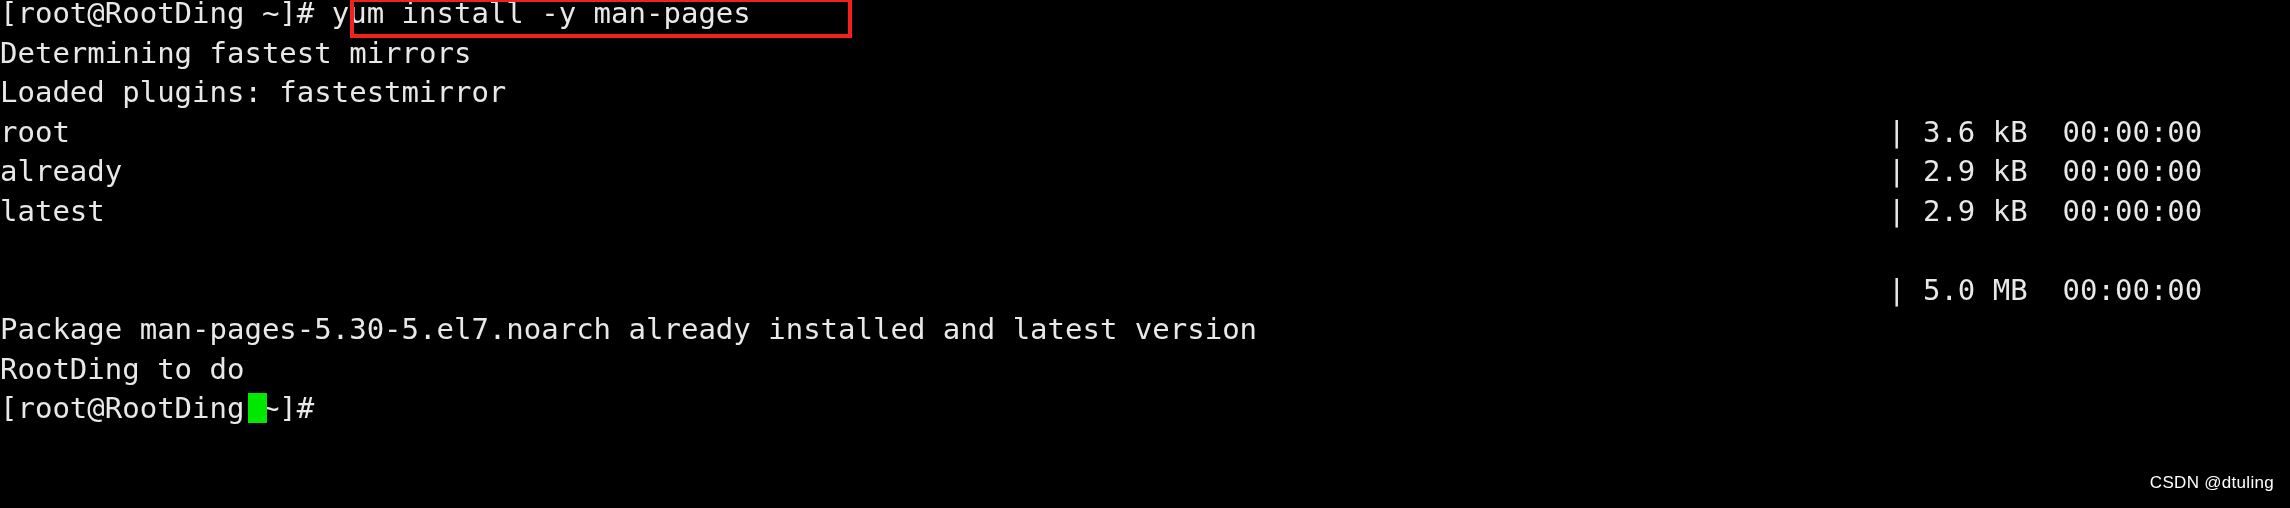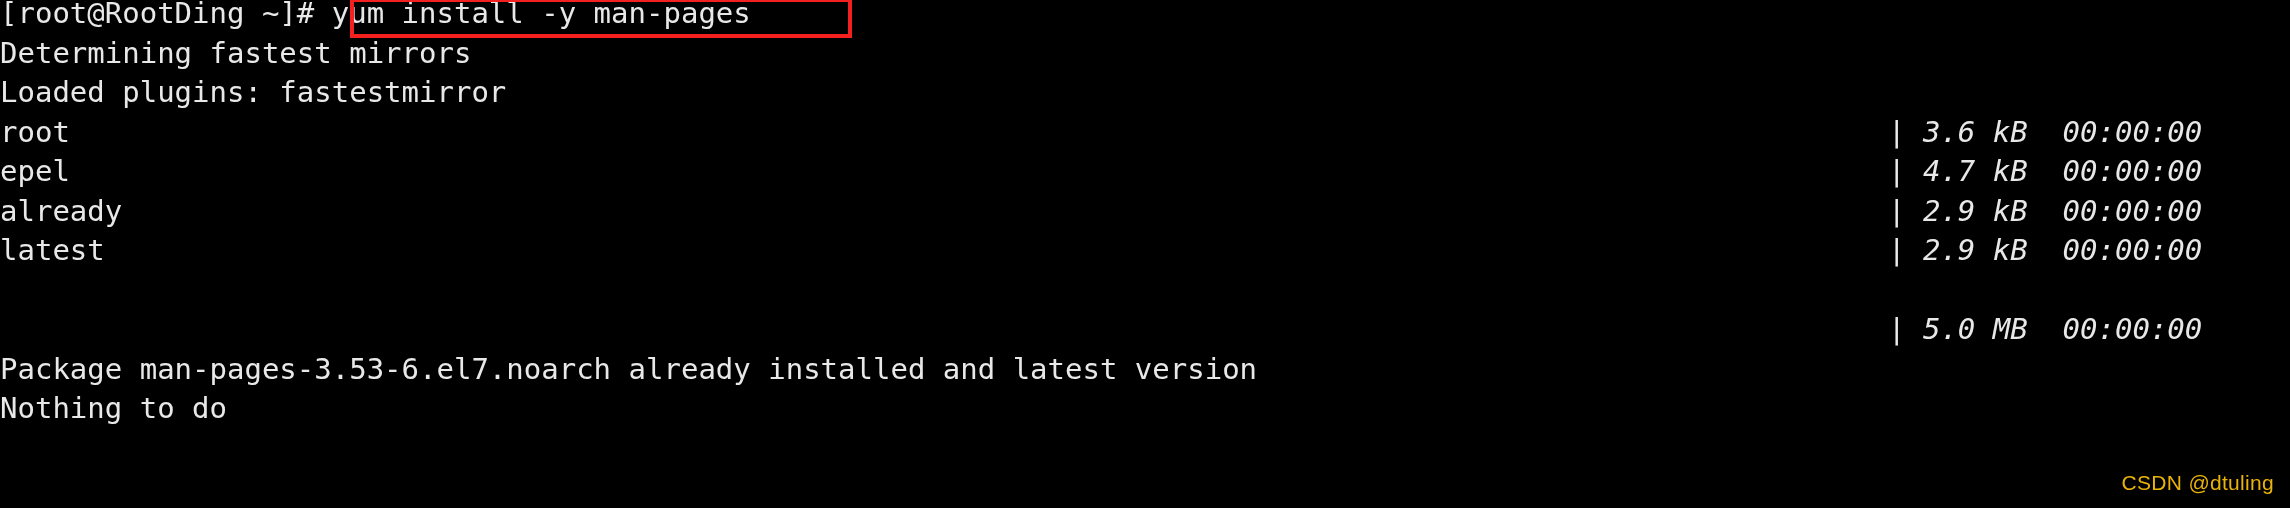--- a/index.html
+++ b/index.html
@@ -35,21 +35,20 @@
     position: absolute;
     left: 0px;
     top: 0;
     white-space: pre;
   }
   .line .right {
     position: absolute;
     left: 1888px;
     top: 0;
     white-space: pre;
-    font-style: italic;
   }
   .cursor {
     display: inline-block;
     width: 19px;
     height: 30px;
     background: #00e800;
     vertical-align: -6px;
     margin-left: 2px;
   }
   #cmd-highlight {
@@ -59,23 +58,23 @@
     width: 502px;
     height: 40px;
     border: 4px solid #f41f1f;
     box-sizing: border-box;
     pointer-events: none;
   }
   #watermark {
     position: absolute;
     right: 16px;
     bottom: 6px;
-    color: #eab308;
+    color: #ffffff;
     font-family: "Liberation Sans", sans-serif;
-    font-size: 21px;
+    font-size: 17px;
     letter-spacing: 0.3px;
   }
 </style>
 </head>
 <body>
 
 <div id="terminal">
 
   <div class="screen">
 
@@ -92,52 +91,52 @@
     <div class="line">
       <span class="left">Loaded plugins: fastestmirror</span>
       <span class="right"></span>
     </div>
 
     <div class="line">
       <span class="left">root</span>
       <span class="right">| 3.6 kB  00:00:00</span>
     </div>
 
-    <div class="line">
-      <span class="left">epel</span>
-      <span class="right">| 4.7 kB  00:00:00</span>
-    </div>
 
     <div class="line">
       <span class="left">already</span>
       <span class="right">| 2.9 kB  00:00:00</span>
     </div>
 
     <div class="line">
       <span class="left">latest</span>
       <span class="right">| 2.9 kB  00:00:00</span>
     </div>
 
     <div class="line">
     </div>
 
     <div class="line">
       <span class="right">| 5.0 MB  00:00:00</span>
     </div>
 
     <div class="line">
-      <span class="left">Package man-pages-3.53-6.el7.noarch already installed and latest version</span>
+      <span class="left">Package man-pages-5.30-5.el7.noarch already installed and latest version</span>
       <span class="right"></span>
     </div>
 
     <div class="line">
-      <span class="left">Nothing to do</span>
+      <span class="left">RootDing to do</span>
       <span class="right"></span>
     </div>
 
+    <div class="line">
+      <span class="left">[root@RootDing ~]# </span>
+      <span class="cursor" style="position:absolute;left:246px;top:4px;"></span>
+    </div>
 
   </div>
 
   <div id="cmd-highlight"></div>
 
   <div id="watermark">CSDN @dtuling</div>
 
 </div>
 
 </body></html>

